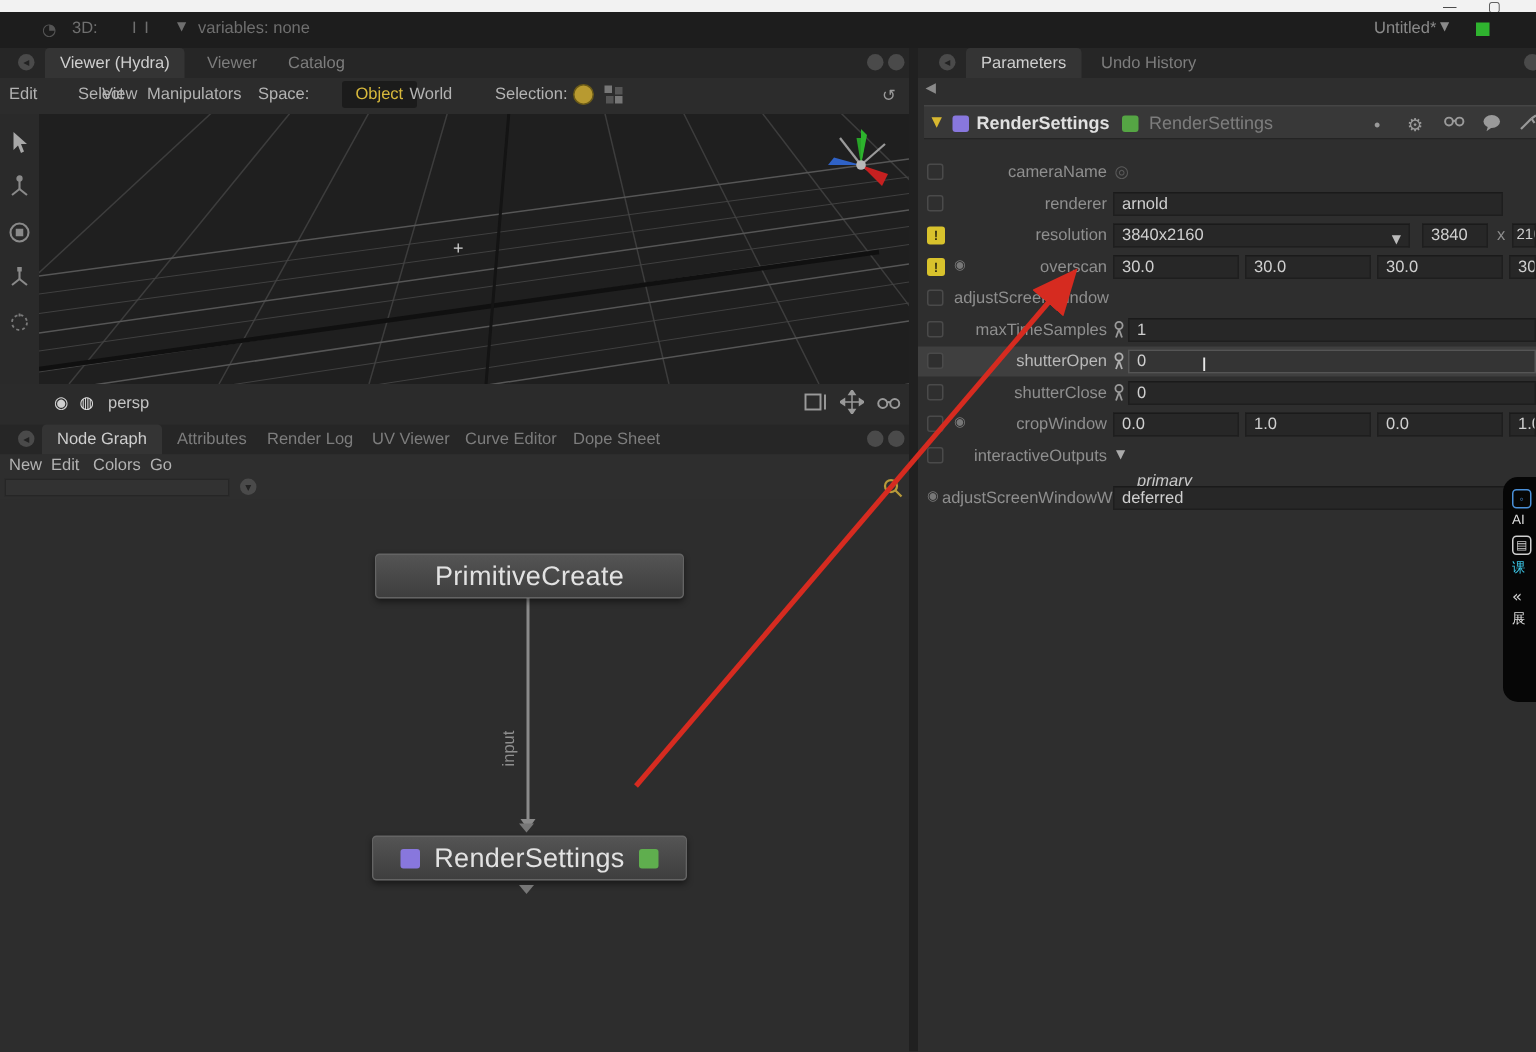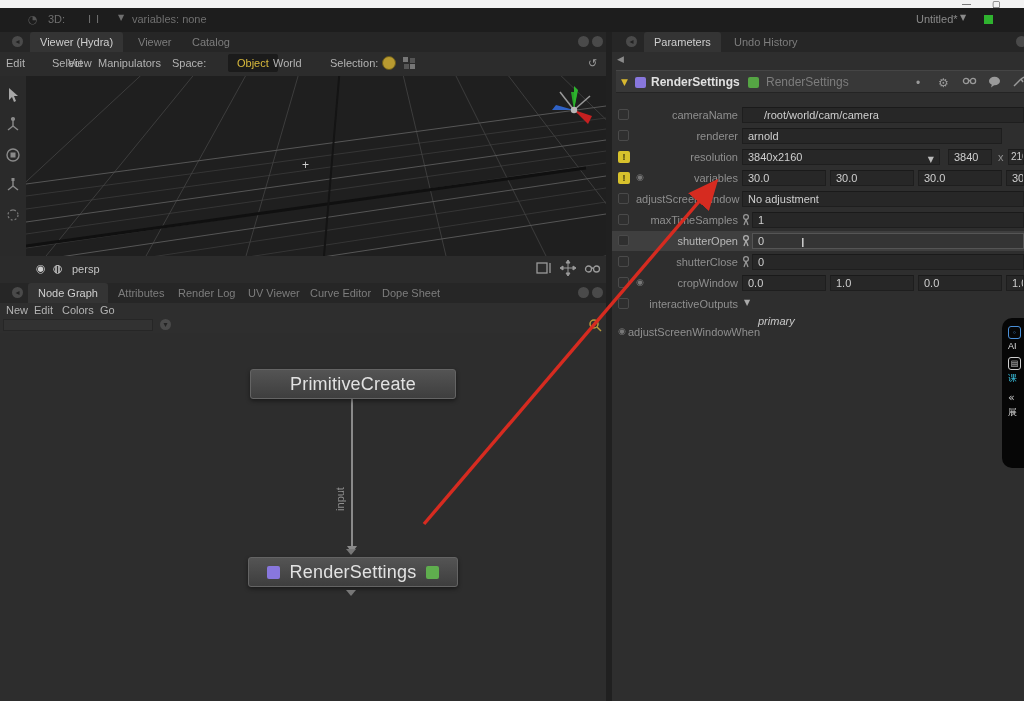--- a/index.html
+++ b/index.html
@@ -343,21 +343,20 @@
         <line x1="2" y1="10" x2="9" y2="3"></line>
         <path d="M9 3 L12 1 M9 3 L11 6"></path>
       </svg>
   </span>
 </div>
 
 <div class="prow" style="top:105px;">
   <span class="statebox"></span>
   <span class="plabel">cameraName</span>
   <span class="abs icon" style="left:131px; top:3px; color:#5a5a5a;">◎</span>
-  <div class="pfield" style="left:130px; top:2px; width:282px;"><span style="padding-left:16px;">/root/world/cam/camera</span></div>
 </div>
 
 <div class="prow" style="top:126px;">
   <span class="statebox"></span>
   <span class="plabel">renderer</span>
   <div class="pfield" style="left:130px; width:260px;">arnold</div>
 </div>
 
 <div class="prow" style="top:147px;">
   <span class="warnbox">!</span>
@@ -367,31 +366,30 @@
     <span class="abs icon" style="right:5px; top:3px; font-size:8px; color:#bbb;">▼</span>
   </div>
   <div class="pfield" style="left:336px; width:44px;">3840</div>
   <span class="abs" style="left:386px; top:4px; color:#8f8f8f;">x</span>
   <div class="pfield" style="left:396px; width:16px; font-size:10px; padding-left:2px;">2160</div>
 </div>
 
 <div class="prow" style="top:168px;">
   <span class="warnbox">!</span>
   <span class="eye icon" style="left:24px;">◉</span>
-  <span class="plabel">variables</span>
+  <span class="plabel">overscan</span>
   <div class="pfield" style="left:130px; width:84px;">30.0</div>
   <div class="pfield" style="left:218px; width:84px;">30.0</div>
   <div class="pfield" style="left:306px; width:84px;">30.0</div>
   <div class="pfield" style="left:394px; width:18px;">30.0</div>
 </div>
 
 <div class="prow" style="top:189px;">
   <span class="statebox"></span>
   <span class="plabel">adjustScreenWindow</span>
-  <div class="pfield" style="left:130px; width:282px;">No adjustment</div>
 </div>
 
 <div class="prow" style="top:210px;">
   <span class="statebox"></span>
   <span class="plabel">maxTimeSamples</span>
   <span class="timer-ic" style="left:130px;">
     <svg width="8" height="13" stroke="#9a9a9a" fill="none" stroke-width="1.2">
         <circle cx="4" cy="4" r="2.4"></circle>
         <line x1="4" y1="6.5" x2="2" y2="12"></line>
         <line x1="4" y1="6.5" x2="6" y2="12"></line>
@@ -442,20 +440,21 @@
 <div class="prow" style="top:294px;">
   <span class="statebox"></span>
   <span class="plabel">interactiveOutputs</span>
   <span class="abs icon" style="left:132px; top:4px; font-size:8px; color:#aaa;">▼</span>
   <span class="abs" style="left:146px; top:21px; color:#c8c8c8; font-style:italic;">primary</span>
 </div>
 
 <div class="prow" style="top:322px;">
   <span class="eye icon" style="left:6px;">◉</span>
   <span class="plabel" style="left:16px; width:110px;">adjustScreenWindowWhen</span>
+  <div class="pfield" style="left:130px; width:282px;">deferred</div>
 </div>
 
 <svg class="abs anno">
   <defs>
     <marker id="arrowhead" markerWidth="9" markerHeight="8" refX="7" refY="4" orient="auto">
       <polygon points="0,0 9,4 0,8" fill="#d62b20"></polygon>
     </marker>
   </defs>
   <line x1="424" y1="524" x2="714" y2="184" stroke="#d62b20" stroke-width="3.4" marker-end="url(#arrowhead)"></line>
 </svg>

